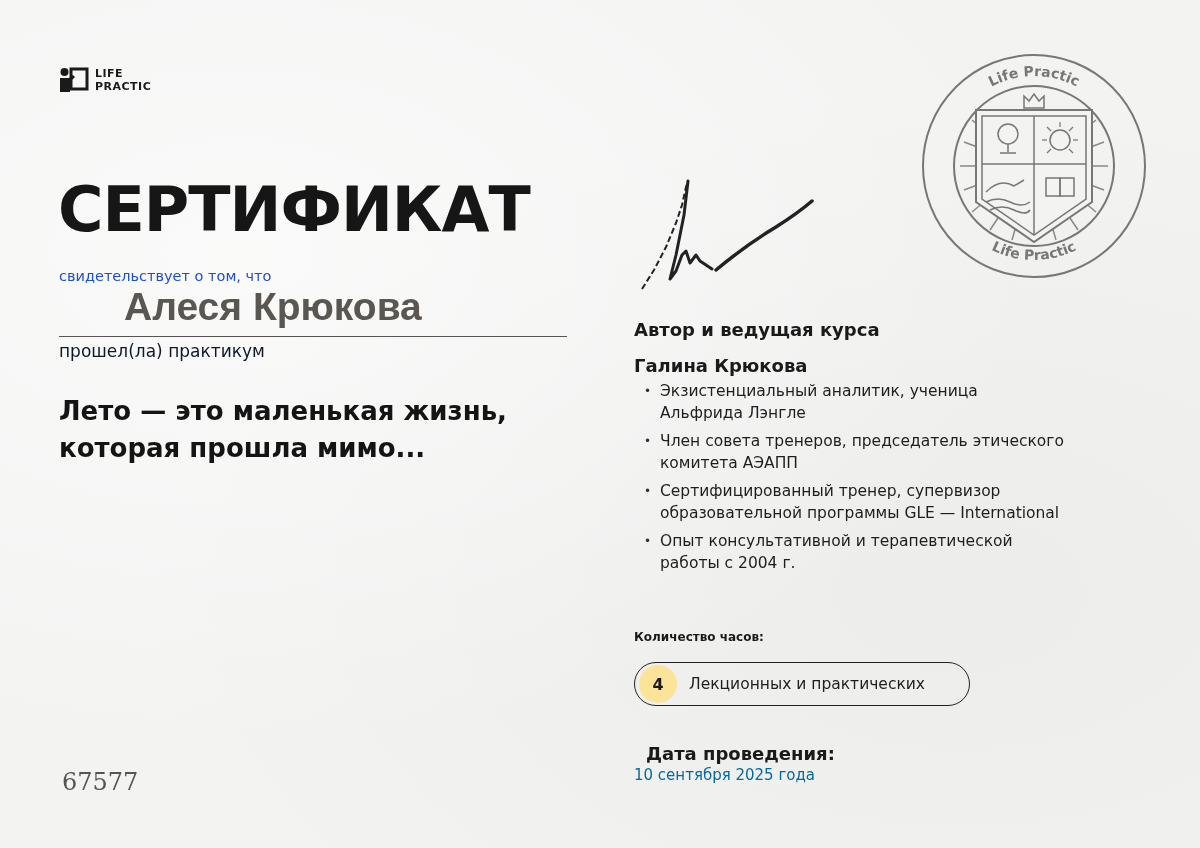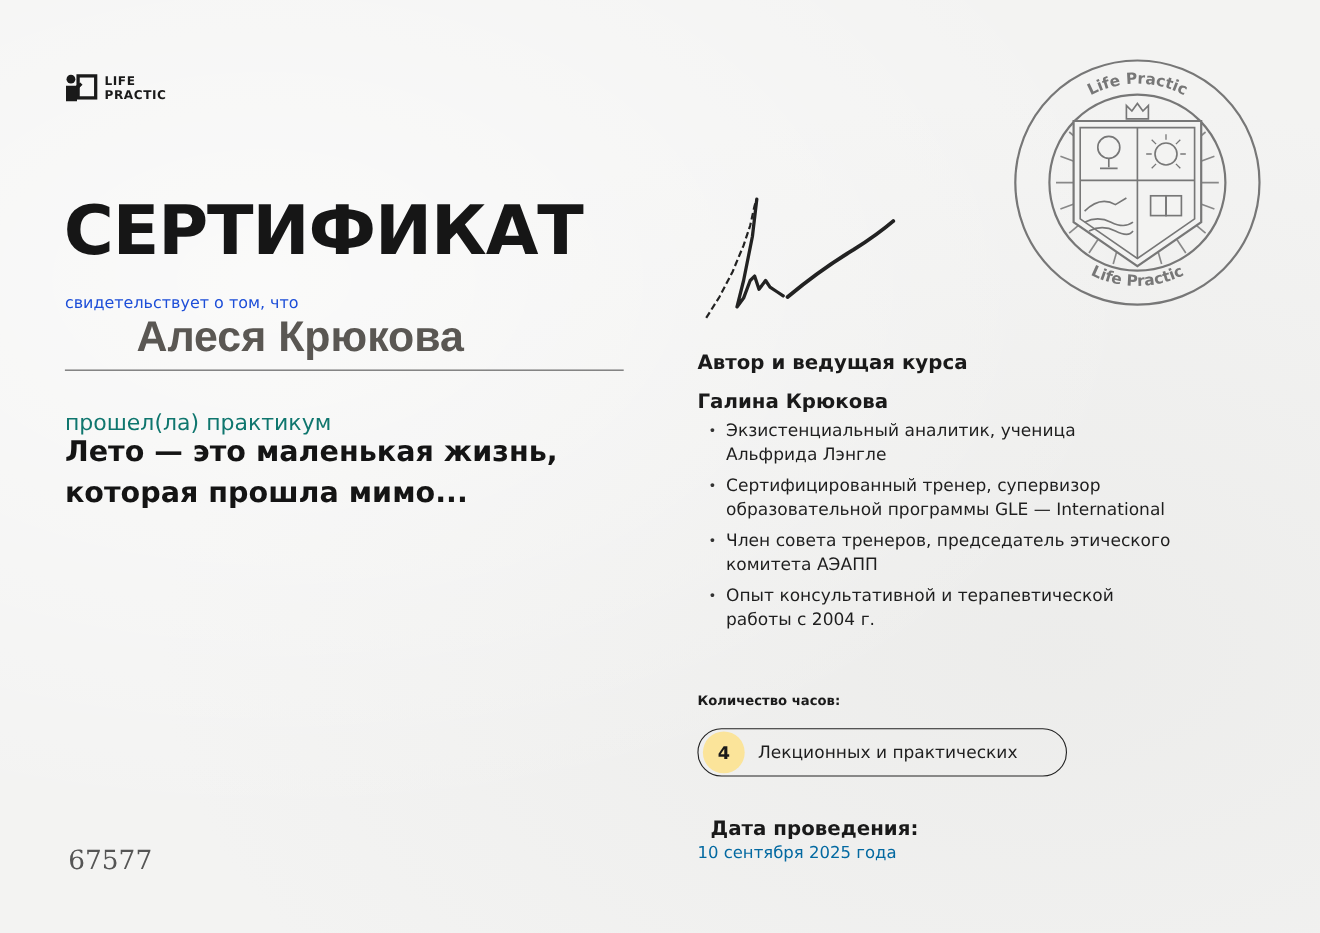--- a/index.html
+++ b/index.html
@@ -13,21 +13,21 @@
       color: #1a1a1a;
       position: relative;
     }
     .logo { position: absolute; left: 59px; top: 67px; display: flex; align-items: center; gap: 6px; }
     .logo svg { display: block; }
     .logo-text { font-family: "DejaVu Sans", sans-serif; font-weight: bold; font-size: 11px; line-height: 13px; letter-spacing: 0.5px; color: #1a1a1a; }
     .title { position: absolute; left: 58px; top: 172px; font-family: "DejaVu Sans", sans-serif; font-weight: bold; font-size: 62px; letter-spacing: -1px; color: #161616; margin: 0; line-height: 76px; }
     .attest { position: absolute; left: 59px; top: 268px; font-size: 14.5px; color: #1d4ed8; }
     .recipient { position: absolute; left: 124px; top: 283px; font-family: "Liberation Sans", sans-serif; font-weight: bold; font-size: 39px; color: #5a5753; line-height: 48px; }
     .name-line { position: absolute; left: 59px; top: 336px; width: 508px; height: 1px; background: #555; }
-    .completed { position: absolute; left: 59px; top: 372px; font-size: 20px; color: #0f766e; }
+    .completed { position: absolute; left: 59px; top: 341px; font-size: 17px; color: #0f172a; }
     .course { position: absolute; left: 59px; top: 393px; font-weight: bold; font-size: 26px; line-height: 37px; color: #141414; width: 520px; }
     .serial { position: absolute; left: 62px; top: 768px; font-family: "DejaVu Serif", serif; font-size: 24px; color: #555; }
     .signature { position: absolute; left: 636px; top: 175px; }
     .seal { position: absolute; left: 920px; top: 52px; }
     .right { position: absolute; left: 634px; top: 318px; width: 430px; }
     .h-author { font-weight: bold; font-size: 18px; margin: 0; line-height: 24px; }
     .h-name { font-weight: bold; font-size: 18px; margin: 0; margin-top: 12px; line-height: 24px; }
     ul.creds { list-style: none; margin: 2px 0 0 0; padding: 0; }
     ul.creds li { position: relative; padding-left: 26px; font-size: 15.5px; line-height: 22px; color: #1e1e1e; margin-bottom: 6px; }
     ul.creds li::before { content: "•"; position: absolute; left: 10px; top: 0; font-size: 12px; color: #333; }
@@ -119,22 +119,22 @@
   <path d="M70 158 Q82 152 94 158 T110 158" fill="none" stroke="#777" stroke-width="1.5"></path>
   <rect x="126" y="126" width="14" height="18" fill="none" stroke="#777" stroke-width="1.5"></rect>
   <rect x="140" y="126" width="14" height="18" fill="none" stroke="#777" stroke-width="1.5"></rect>
 </svg>
 
 <div class="right">
   <h3 class="h-author">Автор и ведущая курса</h3>
   <h3 class="h-name">Галина Крюкова</h3>
   <ul class="creds">
     <li>Экзистенциальный аналитик, ученица Альфрида Лэнгле</li>
+    <li>Член совета тренеров, председатель этического комитета АЭАПП</li>
     <li>Сертифицированный тренер, супервизор образовательной программы GLE — International</li>
-    <li>Член совета тренеров, председатель этического комитета АЭАПП</li>
     <li>Опыт консультативной и терапевтической работы с 2004 г.</li>
   </ul>
 </div>
 
 <h3 class="h-hours">Количество часов:</h3>
 <div class="hours-pill">
   <div class="hours-badge">4</div>
   <div class="hours-label">Лекционных и практических</div>
 </div>
 

